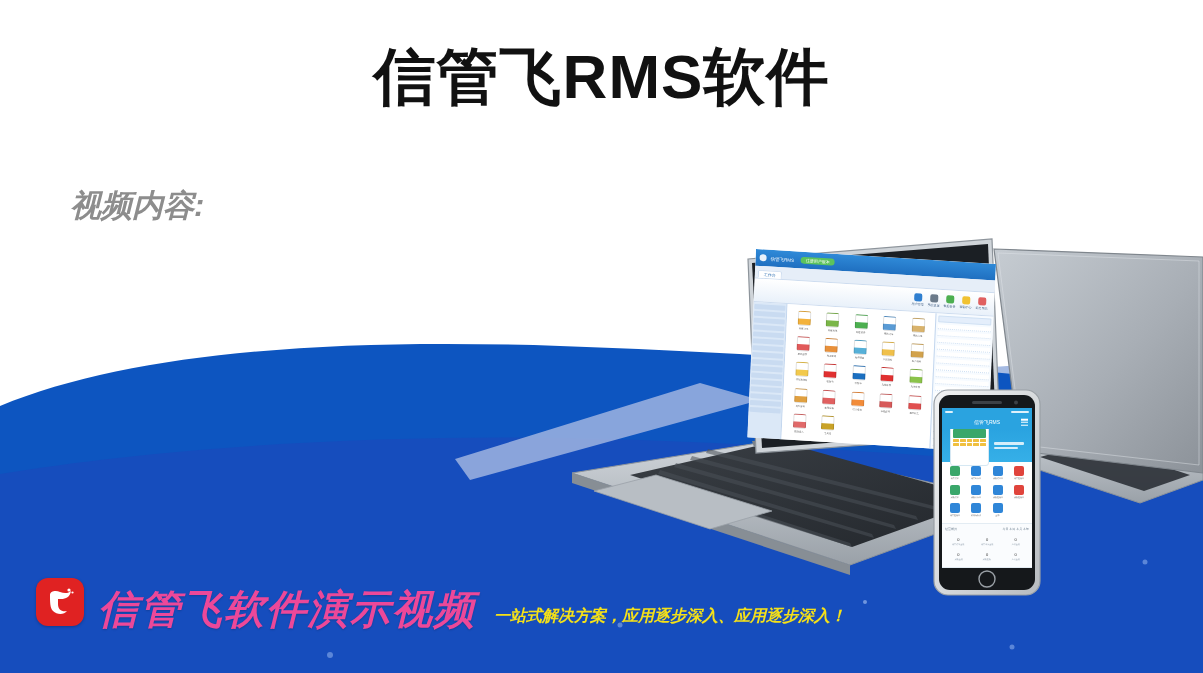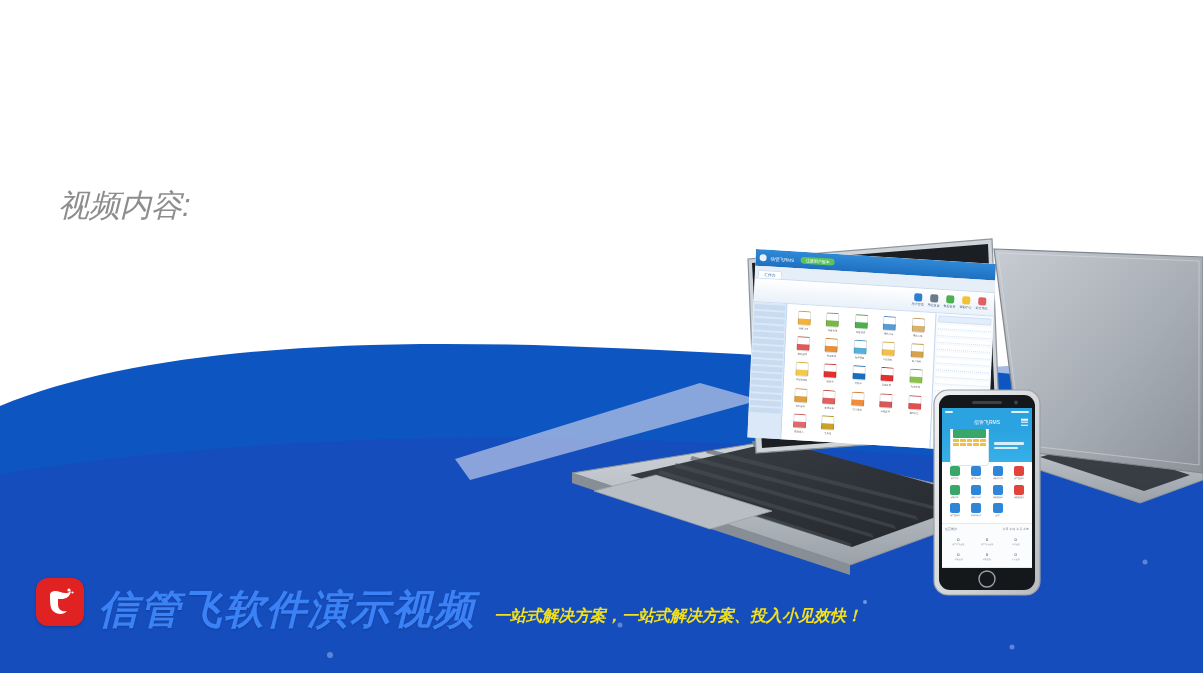--- a/index.html
+++ b/index.html
@@ -38,27 +38,27 @@
     font-weight: bold;
     color: #111111;
     letter-spacing: 1px;
     line-height: 1.05;
     white-space: nowrap;
   }
 
   
   .subtitle {
     position: absolute;
-    left: 58px;
+    left: 70px;
     top: 182px;
     color: #8d8d8d;
     font-style: italic;
     font-size: 31px;
     line-height: 1.55;
-    font-weight: 400;
+    font-weight: 700;
   }
   .subtitle div { white-space: nowrap; }
 
   
   .brand {
     position: absolute;
     left: 36px;
     bottom: 44px;
     display: flex;
     align-items: flex-end;
@@ -69,21 +69,21 @@
     height: 48px;
     border-radius: 12px;
     background: #e02222;
     position: relative;
     flex: 0 0 auto;
     margin-bottom: 3px;
     box-shadow: 0 1px 3px rgba(0,0,0,.25);
   }
   .brand-logo svg { display: block; }
   .brand-name {
-    color: #3b82f6;
+    color: #ec4899;
     font-size: 40px;
     font-weight: bold;
     font-style: italic;
     letter-spacing: 2px;
     line-height: 1;
     white-space: nowrap;
     text-shadow: 0 1px 2px rgba(0,0,0,.18);
   }
   .brand-tagline {
     color: #f5e118;
@@ -282,20 +282,21 @@
   </svg>
 
   <svg class="bg-layer" viewBox="0 0 1203 673" preserveAspectRatio="none">
     <circle cx="330" cy="655" r="3" fill="#5b86d8"></circle>
     <circle cx="620" cy="625" r="2.5" fill="#5b86d8"></circle>
     <circle cx="1145" cy="562" r="2.5" fill="#5b86d8"></circle>
     <circle cx="1012" cy="647" r="2.5" fill="#5b86d8"></circle>
     <circle cx="865" cy="602" r="2" fill="#6f95de"></circle>
   </svg>
 
+  <div class="title">信管飞RMS软件</div>
 
   <div class="subtitle">
     <div>视频内容:</div>
   </div>
 
   <div class="devices">
     <svg viewBox="0 0 683 370" width="683" height="370">
       <defs>
         <linearGradient id="lidGrad" x1="0" y1="0" x2="1" y2="1">
           <stop offset="0%" stop-color="#d9dde1"></stop>
@@ -661,16 +662,16 @@
       <svg width="48" height="48" viewBox="0 0 48 48">
         <path d="M14 17 C14 13, 20 12, 24 14 C29 16, 33 15, 35 13
                  C34 19, 30 21, 25 21 L22 21 L22 26
                  C22 32, 26 34, 31 33 C28 37, 21 37, 17 33
                  C14 30, 14 24, 14 17 Z" fill="#ffffff"></path>
         <circle cx="33" cy="12" r="1.6" fill="#ffffff"></circle>
         <circle cx="36.5" cy="14.5" r="1.1" fill="#ffffff"></circle>
       </svg>
     </span>
     <span class="brand-name">信管飞软件演示视频</span>
-    <span class="brand-tagline">一站式解决方案，一站式解决方案、投入小见效快！</span>
+    <span class="brand-tagline">一站式解决方案，应用逐步深入、应用逐步深入！</span>
   </div>
 
 </div>
 
 </body></html>

